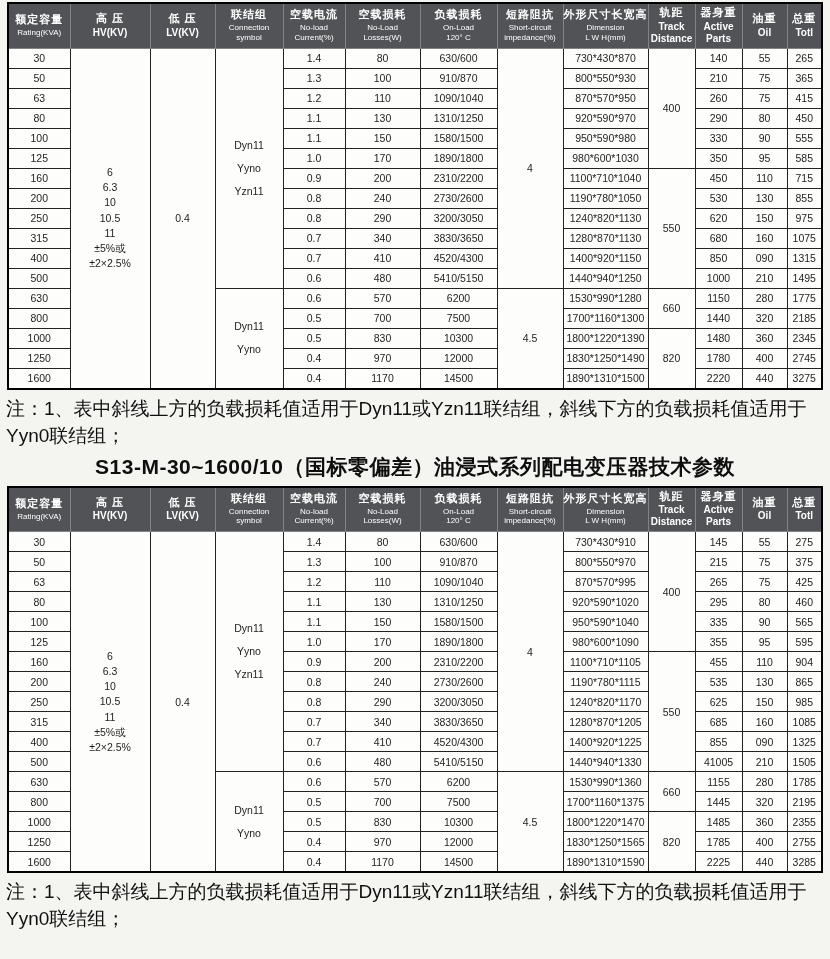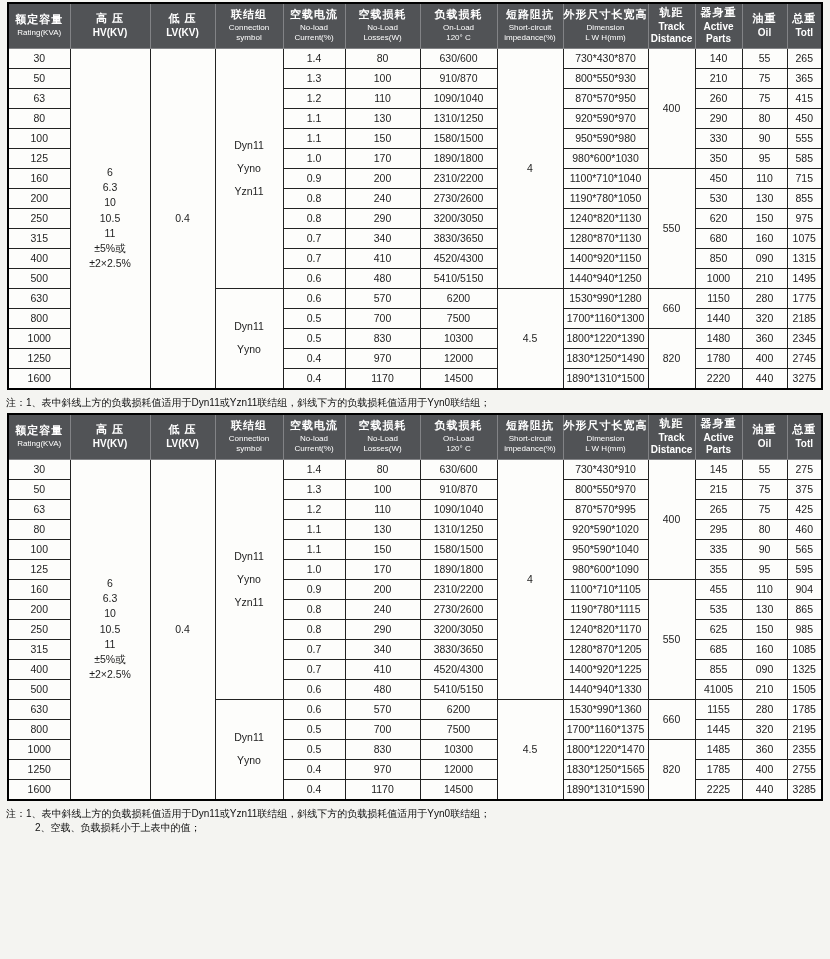--- a/index.html
+++ b/index.html
@@ -72,21 +72,21 @@
   }
   td.col-hv      { font-size: 9px;  line-height: 1.45; }
   td.col-lv      { font-size: 11px; }
   td.col-connection { font-size: 10px; line-height: 2.2; margin-left: 13px; }
   td.col-impedance  { font-size: 11px; }
   td.col-track      { font-size: 10.5px; }
   td.col-dimension  { font-size: 10px; letter-spacing: 0; }
   .notes {
     width: 818px;
     margin: 6px auto 3px auto;
-    font-size: 10px;
+    font-size: 19px;
     color: #101010;
     line-height: 1.42;
   }
   .notes .line2 {
     padding-left: 29px;
   }
 </style>
 </head>
 <body>
 
@@ -363,20 +363,21 @@
           <td class="col-oil">440</td>
           <td class="col-total">3275</td>
         </tr>
       </tbody>
   </table>
 
   <div class="notes">
     <div class="line1">注：1、表中斜线上方的负载损耗值适用于Dyn11或Yzn11联结组，斜线下方的负载损耗值适用于Yyn0联结组；</div>
   </div>
 
+  <div class="tbl-title">S13-M-30~1600/10（国标零偏差）油浸式系列配电变压器技术参数</div>
 
   <table class="spec">
     <colgroup>
       <col style="width:62px">
         <col style="width:80px">
         <col style="width:65px">
       <col style="width:68px">
         <col style="width:62px">
         <col style="width:75px">
       <col style="width:77px">
@@ -639,16 +640,15 @@
           <td class="col-dimension">1890*1310*1590</td>
           <td class="col-active">2225</td>
           <td class="col-oil">440</td>
           <td class="col-total">3285</td>
         </tr>
       </tbody>
   </table>
 
   <div class="notes">
     <div class="line1">注：1、表中斜线上方的负载损耗值适用于Dyn11或Yzn11联结组，斜线下方的负载损耗值适用于Yyn0联结组；</div>
-    <div class="line2">2、空载、负载损耗小于上表中的值；</div>
   </div>
 
 </div>
 
 </body></html>

